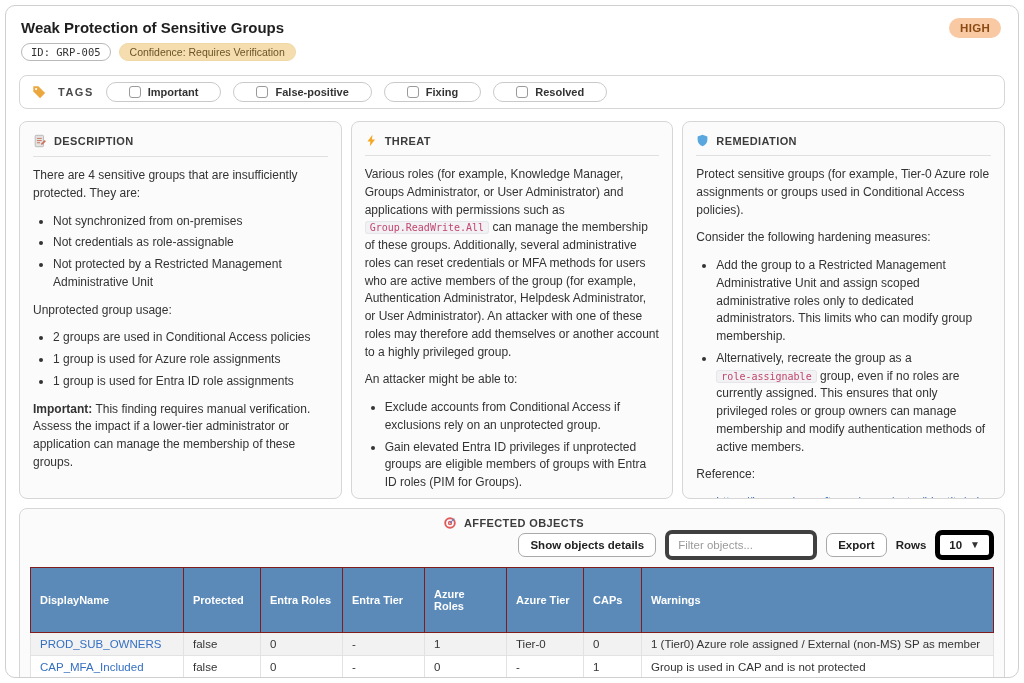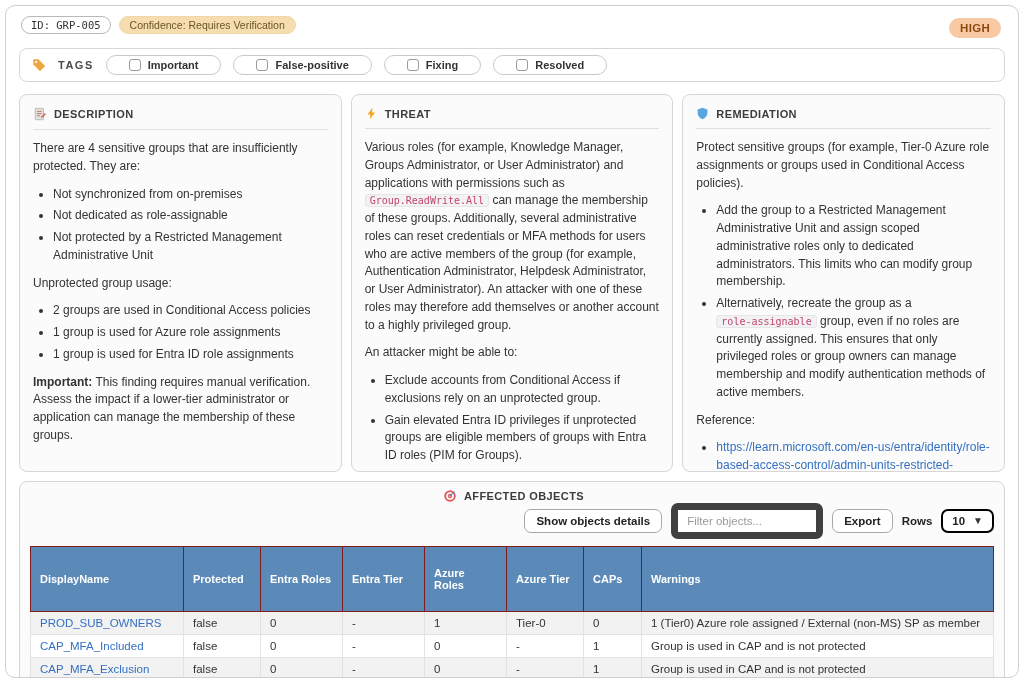--- a/index.html
+++ b/index.html
@@ -67,46 +67,47 @@
   .aff { margin-top:9px; border:1px solid #d6d6d6; border-radius:8px; background:#fbfbfb; padding:7px 10px 4px; }
   .aff-toolbar { display:flex; align-items:center;flex-direction:column; }
   .aff-title-wrap { display:flex; align-items:center; gap:7px; margin-left:3px; }
   .aff-right { margin-left:auto; display:flex; align-items:center; gap:9px; }
   .btn {
     font-family:"Liberation Sans", sans-serif; font-size:11.5px; font-weight:bold; color:#222;
     background:#fff; border:1px solid #a9a9a9; border-radius:7px; padding:5px 11px; cursor:pointer;
   }
   .filter-input {
     font-family:"Liberation Sans", sans-serif; font-size:11.5px; color:#333;
-    border:7px solid #404040; border-radius:7px; padding:5px 9px; width:152px; background:#fff;
+    border:4px solid #404040; border-radius:7px; padding:5px 9px; width:152px; background:#fff;
   }
   .filter-input::placeholder { color:#9a9a9a; }
   .rows-label { font-size:11.5px; font-weight:bold; color:#222; }
   .rows-select {
     display:inline-flex; align-items:center; gap:8px; background:#fff;
-    border:2px solid #000000; border-radius:7px; padding:4px 9px;
+    border:5px solid #000000; border-radius:7px; padding:4px 9px;
     font-size:11.5px; font-weight:bold; color:#222; cursor:pointer;
   }
   .chev { font-size:10px; color:#333; line-height:1; }
   table { width:100%; border-collapse:collapse; margin-top:7px; background:#fff; }
   th {
     background:#5b8ab8; color:#fff; font-size:11px; font-weight:bold;
     text-align:left; padding:20px 9px; border:1px solid #7f1d1d;
   }
   td { font-size:11.5px; color:#333; padding:5px 9px; border:1px solid #e2e2e2; background:#fff; }
   tr.alt td { background:#f2f2f2; }
   .cell-link { color:#3470c2; cursor:pointer; }
   .pagination { text-align:center; font-size:11.5px; color:#333; padding:8px 0 5px; }
   .icon { display:inline-flex; flex:none; }
 </style>
 </head>
 <body>
 
 <div class="page">
 
+  <div class="title">Weak Protection of Sensitive Groups</div>
   <div class="badge-row">
     <span class="pill-id">ID: GRP-005</span>
     <span class="pill-confidence">Confidence: Requires Verification</span>
   </div>
   <span class="severity">HIGH</span>
 
   <div class="tagsbar">
     <span class="icon">
       <svg width="14" height="14" viewBox="0 0 16 16">
           <path fill="#eda73f" d="M1.5 1.5h5.8L15 9.2 9.2 15 1.5 7.3z"></path>
@@ -141,21 +142,21 @@
               <rect x="2.5" y="1.5" width="9.5" height="13" rx="1" fill="#e3e3e3" stroke="#b5b5b5" stroke-width="1"></rect>
               <path d="M4.5 5h5.5M4.5 7.5h5.5M4.5 10h3.5" stroke="#c96a50" stroke-width="1" fill="none"></path>
               <path d="M9.6 10.6l3.8-3.8 1.4 1.4-3.8 3.8-1.8.4z" fill="#d0705a"></path>
             </svg>
         </span>
         <span class="card-title">DESCRIPTION</span>
       </div>
       <p>There are 4 sensitive groups that are insufficiently protected. They are:</p>
       <ul>
         <li>Not synchronized from on-premises</li>
-        <li>Not dedicated as role-assignable</li>
+        <li>Not credentials as role-assignable</li>
         <li>Not protected by a Restricted Management Administrative Unit</li>
       </ul>
       <p>Unprotected group usage:</p>
       <ul>
         <li>2 groups are used in Conditional Access policies</li>
         <li>1 group is used for Azure role assignments</li>
         <li>1 group is used for Entra ID role assignments</li>
       </ul>
       <p><span class="b">Important:</span><span> This finding requires manual verification. Assess the impact if a lower-tier administrator or application can manage the membership of these groups.</span></p>
     </div>
@@ -181,20 +182,21 @@
     <div class="card">
       <div class="card-head">
         <span class="icon">
           <svg width="13" height="13" viewBox="0 0 16 16">
               <path fill="#5aa7e0" d="M8 .8l6 2.2v4.2c0 4-2.6 6.8-6 8-3.4-1.2-6-4-6-8V3z"></path>
             </svg>
         </span>
         <span class="card-title">REMEDIATION</span>
       </div>
       <p>Protect sensitive groups (for example, Tier-0 Azure role assignments or groups used in Conditional Access policies).</p>
+      <p>Consider the following hardening measures:</p>
       <ul>
         <li>Add the group to a Restricted Management Administrative Unit and assign scoped administrative roles only to dedicated administrators. This limits who can modify group membership.</li>
         <li><span>Alternatively, recreate the group as a </span><code>role-assignable</code><span> group, even if no roles are currently assigned. This ensures that only privileged roles or group owners can manage membership and modify authentication methods of active members.</span></li>
       </ul>
       <p>Reference:</p>
       <ul class="ref-links">
         <li><a href="#">https://learn.microsoft.com/en-us/entra/identity/role-based-access-control/admin-units-restricted-management</a></li>
 
       </ul>
     </div>

